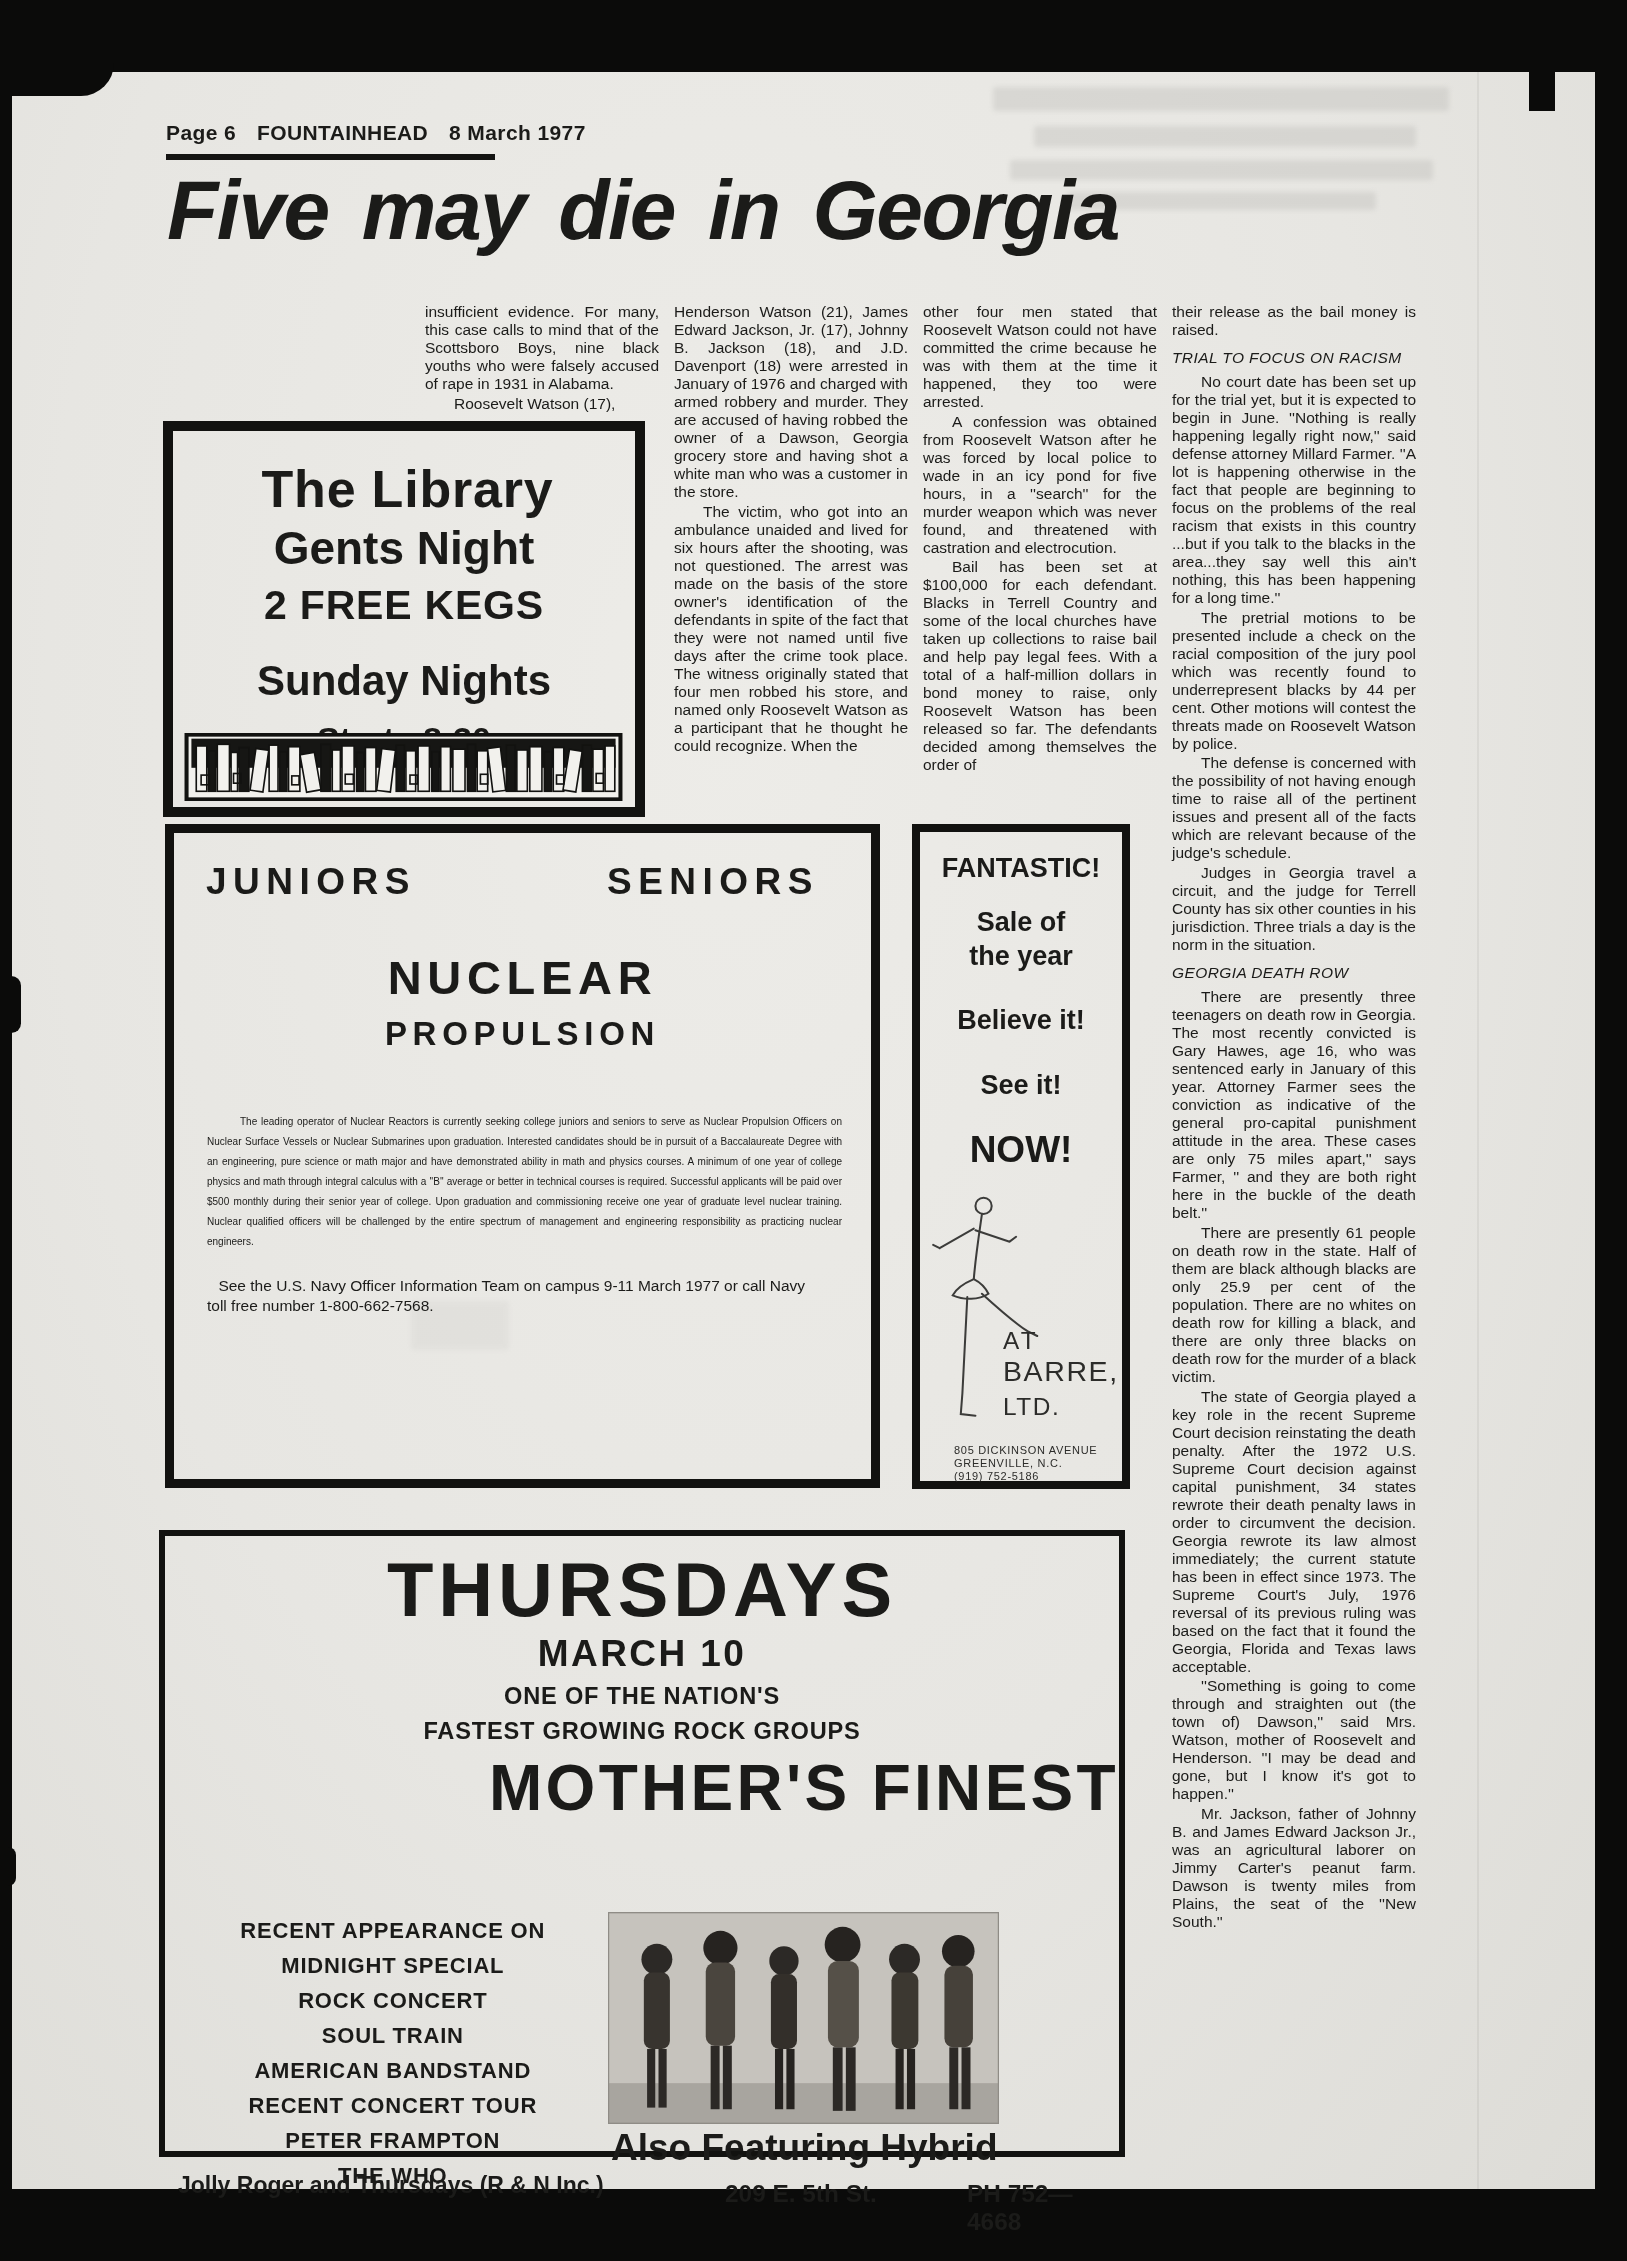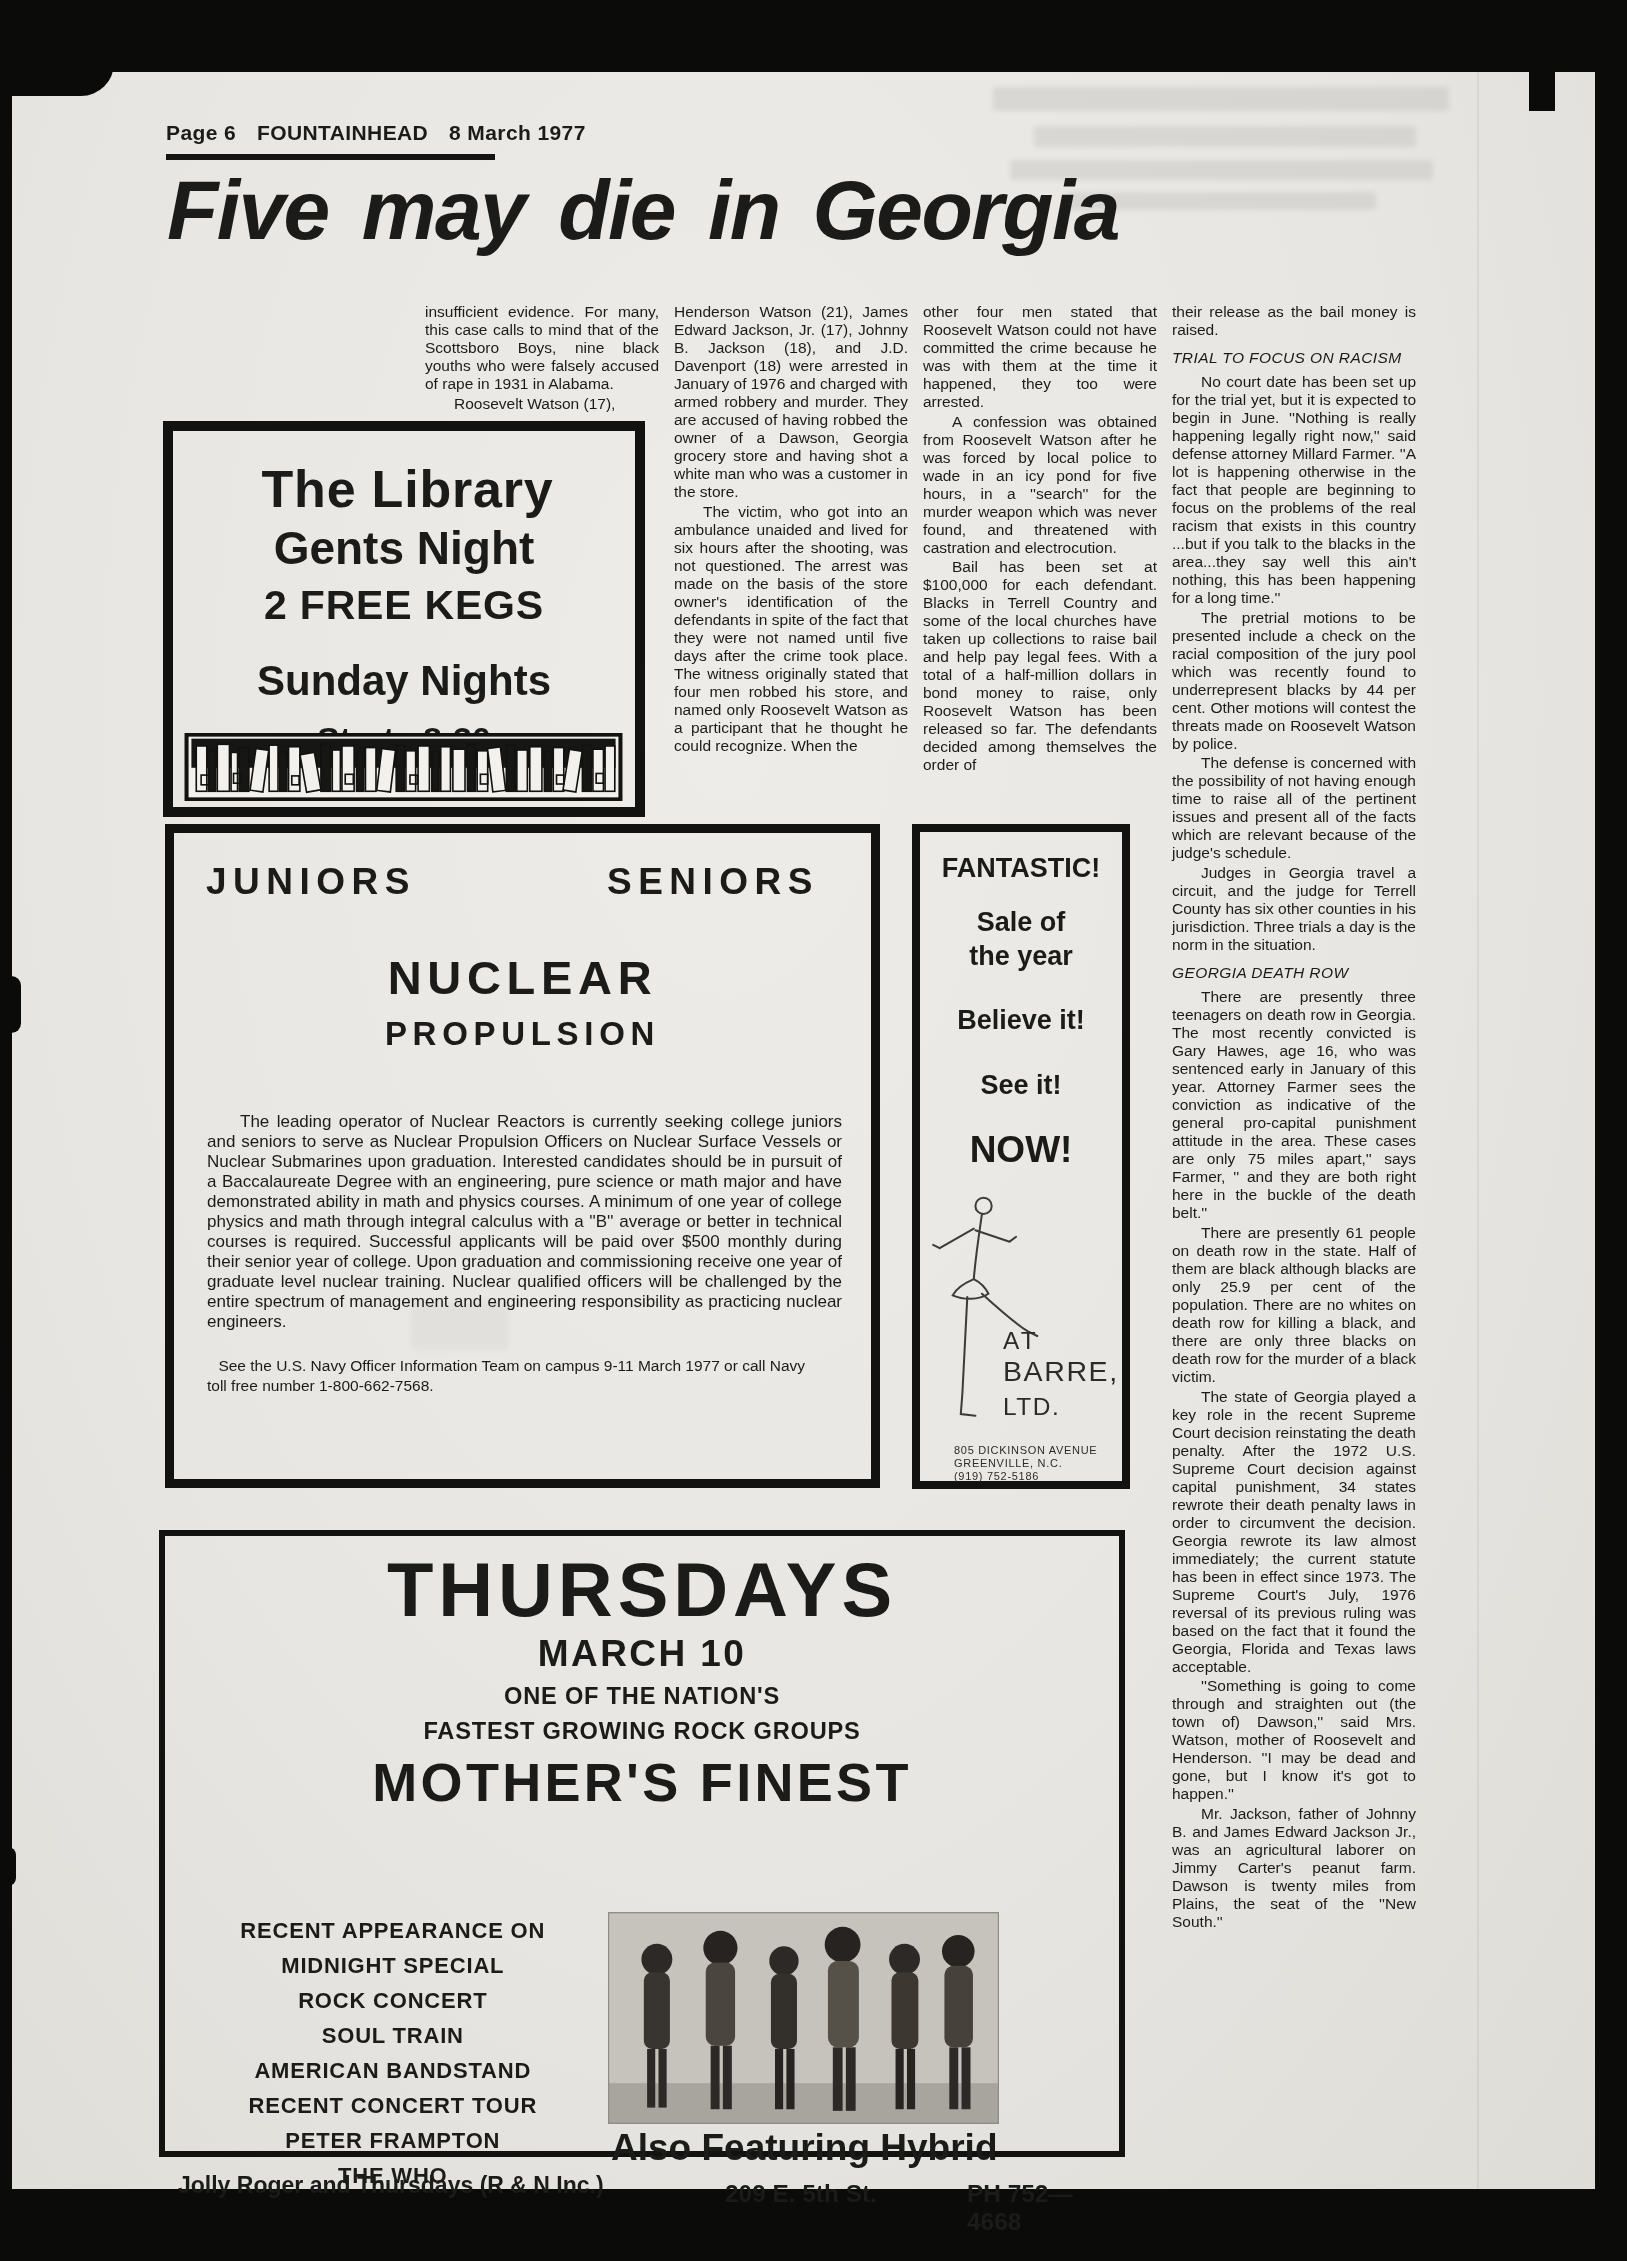--- a/index.html
+++ b/index.html
@@ -34,21 +34,21 @@
   .lib-l3{margin-top:7px;font-size:41px;font-weight:bold;letter-spacing:0.8px;}
   .lib-l4{margin-top:28px;font-size:42px;font-weight:bold;}
   .lib-l5{margin-top:14.6px;font-size:34px;font-weight:bold;}
   #bookshelf{position:absolute;left:11.4px;bottom:6.5px;}
 
   
   #navy-ad{position:absolute;left:153px;top:752px;width:697px;height:646px;border:9.8px solid #121210;}
   #navy-head{display:flex;justify-content:space-between;padding:28px 52px 0 32px;font-size:37px;font-weight:bold;letter-spacing:6.5px;}
   #navy-t1{margin-top:47px;text-align:center;font-size:47px;font-weight:bold;letter-spacing:5.7px;}
   #navy-t2{margin-top:9.8px;text-align:center;font-size:33px;font-weight:bold;letter-spacing:5.7px;}
-  #navy-body{margin:59px 29px 0 33px;font-size:17px;line-height:20px;text-align:justify;text-indent:33px;}
+  #navy-body{margin:59px 29px 0 33px;font-size:10px;line-height:20px;text-align:justify;text-indent:33px;}
   #navy-note{margin:24.4px 49px 0 33px;font-size:15.5px;line-height:19.5px;text-indent:11.4px;}
 
   
   #barre-ad{position:absolute;left:900px;top:752px;width:202px;height:649px;border:8.1px solid #121210;text-align:center;}
   .barre-l{font-size:27px;font-weight:bold;}
   #barre-l0{margin-top:21px;letter-spacing:0px;}
   #barre-l1{margin-top:23px;} #barre-l2{margin-top:3.3px;}
   #barre-l3{margin-top:33px;} #barre-l4{margin-top:34px;}
   #barre-l5{margin-top:28px;font-size:37px;}
   #dancer{position:absolute;left:4.9px;top:356px;}
@@ -56,21 +56,21 @@
   #barre-name div:nth-child(1){font-size:24.4px;letter-spacing:3.3px;}
   #barre-name div:nth-child(2){font-size:28.5px;letter-spacing:1.6px;}
   #barre-name div:nth-child(3){font-size:24.4px;letter-spacing:1.6px;margin-top:4.9px;}
   #barre-addr{position:absolute;left:34px;top:612px;text-align:left;font-size:11px;line-height:13px;letter-spacing:0.7px;color:#2c2c2a;}
 
   
   #mf-ad{position:absolute;left:147px;top:1458px;width:954px;height:615px;border:6.5px solid #121210;}
   #mf-title{margin-top:9.8px;text-align:center;font-size:76px;font-weight:bold;letter-spacing:4.9px;}
   #mf-date{margin-top:0px;text-align:center;font-size:37px;font-weight:bold;letter-spacing:2.4px;}
   #mf-tag1,#mf-tag2{text-align:center;font-size:23.6px;font-weight:bold;letter-spacing:0.8px;margin-top:8.1px;}
-  #mf-band{margin-top:6.5px;text-align:center;font-size:54px;font-weight:bold;letter-spacing:3.3px;white-space:nowrap;}
+  #mf-band{margin-top:6.5px;text-align:right;font-size:64px;font-weight:bold;letter-spacing:3.3px;white-space:nowrap;}
   #mf-credits{position:absolute;left:16.3px;top:382px;width:423px;text-align:center;font-size:22px;font-weight:bold;}
   #mf-credits div{margin-bottom:9px;letter-spacing:0.8px;}
   #band-photo{position:absolute;left:443px;top:376px;}
   #mf-also{position:absolute;left:446px;top:591px;font-size:37px;font-weight:bold;white-space:nowrap;}
   #mf-venues{position:absolute;left:13px;top:636px;font-size:23px;font-weight:bold;}
   #mf-street{position:absolute;left:560px;top:644px;font-size:24.4px;font-weight:bold;}
   #mf-phone{position:absolute;left:802px;top:644px;font-size:24.4px;font-weight:bold;}
 </style>
 </head>
 <body>

